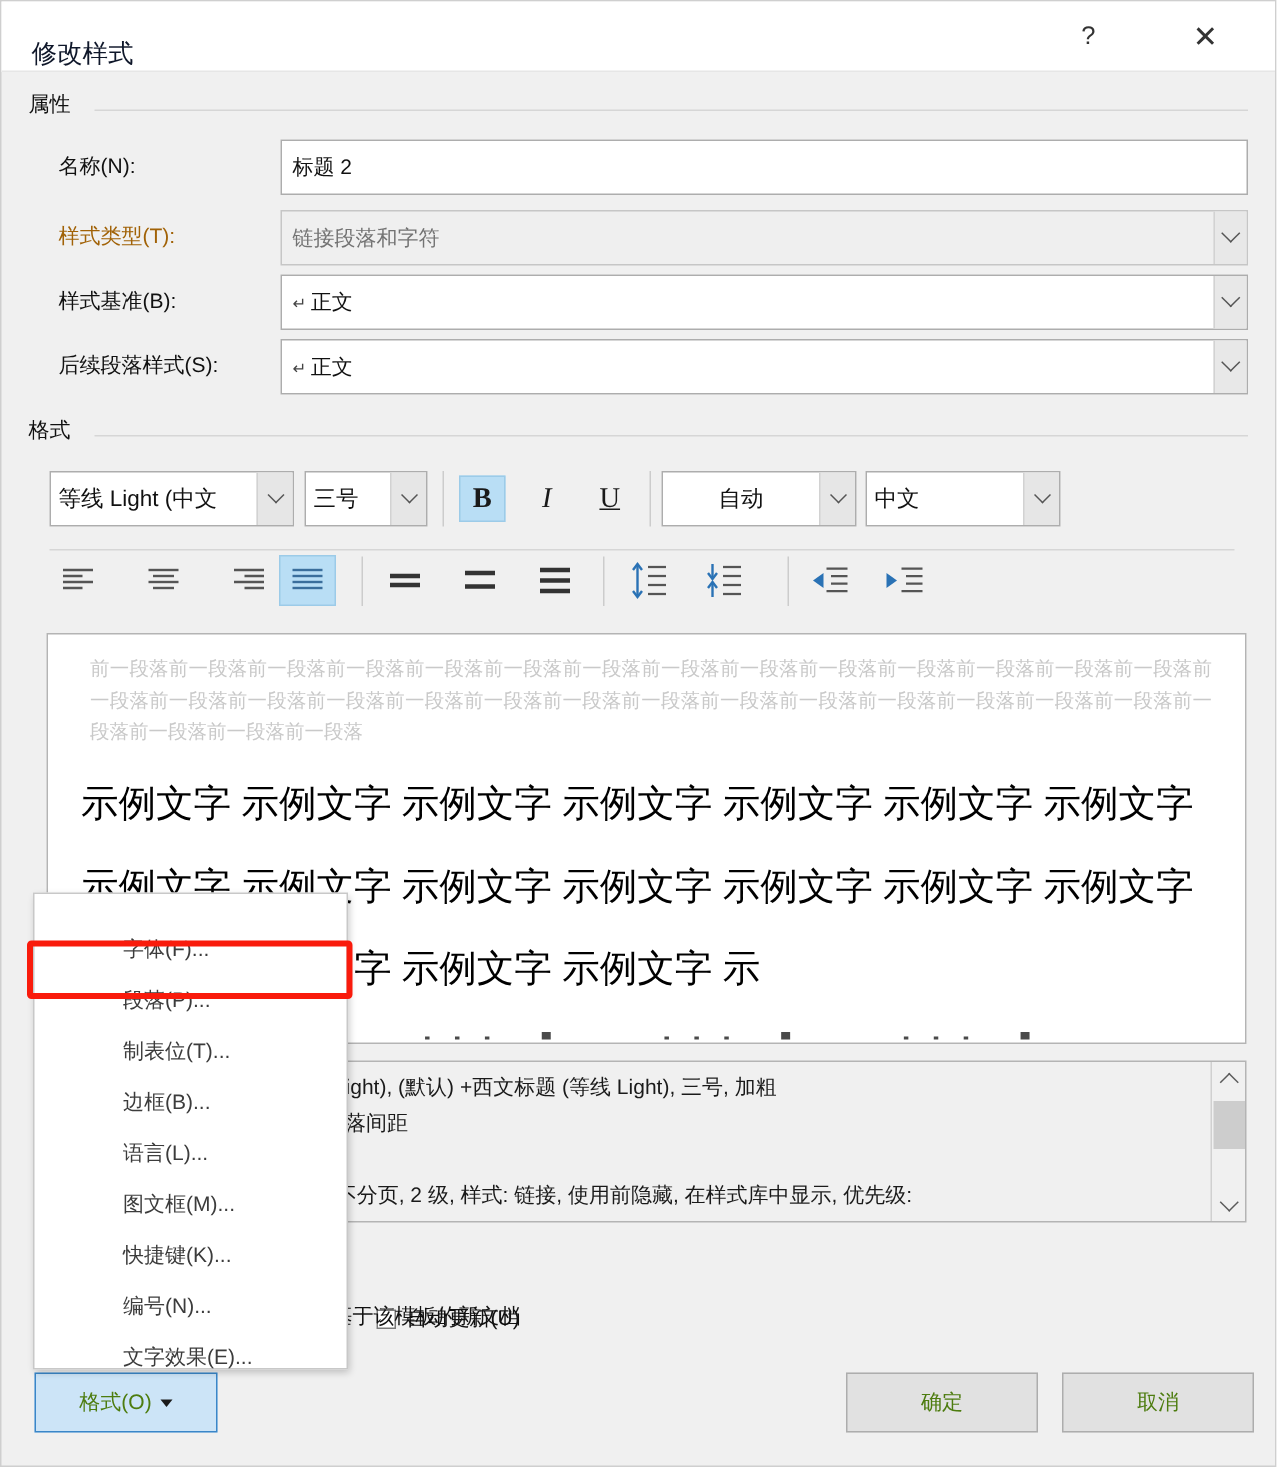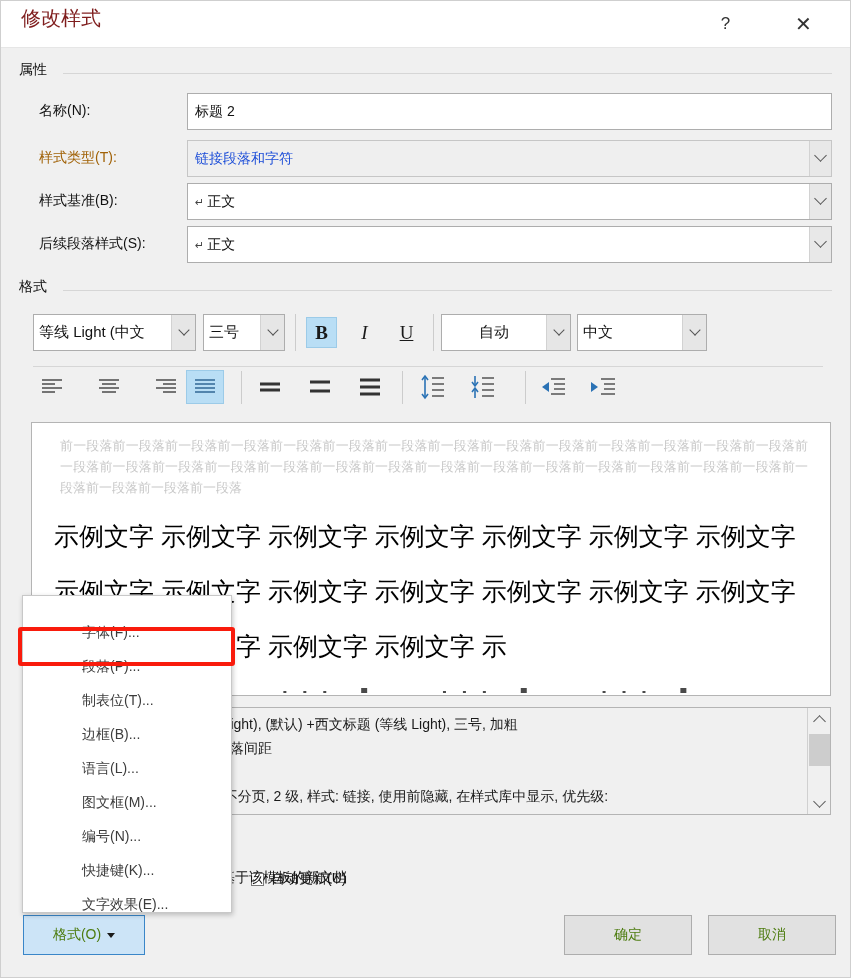--- a/index.html
+++ b/index.html
@@ -18,22 +18,22 @@
   }
 
   
   #titlebar {
     position: absolute; left: 0; top: 0;
     width: 849px; height: 47px;
     background: #ffffff;
     border-bottom: 1px solid #e6e6e6;
   }
   #title-text {
-    position: absolute; left: 20px; top: 4px;
-    font-size: 20px; color: #7f1d1d;
+    position: absolute; left: 20px; top: 23px;
+    font-size: 17px; color: #0f172a;
     white-space: nowrap;
   }
   .tb-btn {
     position: absolute; top: 4px;
     width: 45px; height: 38px;
     display: flex; align-items: center; justify-content: center;
     font-size: 17px; color: #333;
     cursor: default;
   }
   #help-btn { right: 102px; }
@@ -78,21 +78,21 @@
     border: 1px solid #adadad;
     display: flex; align-items: center;
   }
   .combo.disabled { background: #efefef; border-color: #c6c6c6; }
   .combo .val {
     flex: 1 1 auto;
     font-size: 14px; color: #111;
     padding: 0 7px;
     white-space: nowrap; overflow: hidden;
   }
-  .combo.disabled .val { color: #1d4ed8; }
+  .combo.disabled .val { color: #737373; }
   .combo .arrow {
     flex: 0 0 auto;
     width: 22px; align-self: stretch;
     background: #e8e8e8;
     border-left: 1px solid #d2d2d2;
     display: flex; align-items: center; justify-content: center;
   }
   .chev {
     width: 9px; height: 9px;
     border-right: 1.6px solid #555;
@@ -609,20 +609,20 @@
     <span>取消</span>
   </div>
 
   <div id="ctx-menu">
     <div class="menu-item">字体(F)...</div>
     <div class="menu-item">段落(P)...</div>
     <div class="menu-item">制表位(T)...</div>
     <div class="menu-item">边框(B)...</div>
     <div class="menu-item">语言(L)...</div>
     <div class="menu-item">图文框(M)...</div>
+    <div class="menu-item">快捷键(K)...</div>
     <div class="menu-item">编号(N)...</div>
-    <div class="menu-item">快捷键(K)...</div>
     <div class="menu-item">文字效果(E)...</div>
   </div>
 
   <div id="hilite-rect"></div>
 
 </div>
 
 </body></html>

